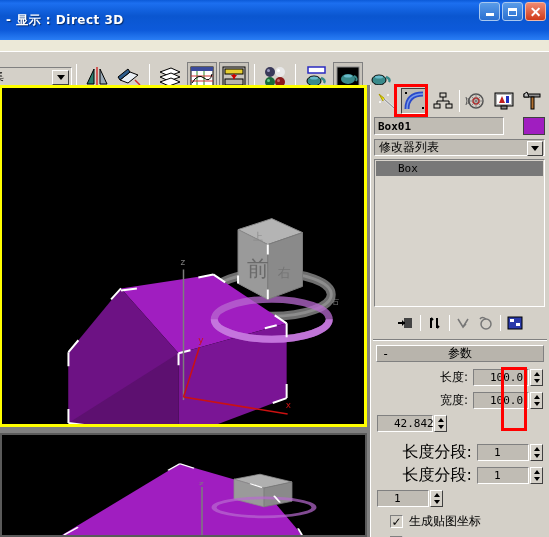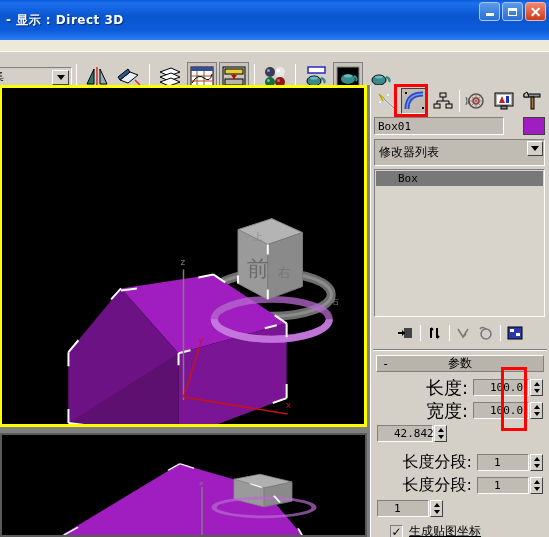--- a/index.html
+++ b/index.html
@@ -122,35 +122,35 @@
     background: #d4d0c8;
     position: relative;
   }
   .cptab.active {
     border: 1px solid #404040;
     border-right-color: #fff; border-bottom-color: #fff;
     background: #c0bcb4;
   }
   .cpsep { width:1px; height:22px; background:#808080; border-right:1px solid #fff; margin:0 2px; }
 
-  .namerow { display: flex; align-items: center; padding: 2px 4px 2px 3px; gap: 19px; }
+  .namerow { display: flex; align-items: center; padding: 2px 4px 2px 3px; gap: 19px; font-weight: bold; }
   .namefield {
     flex: 1; height: 18px;
     background: #c0bcb4;
     border: 1px solid #808080;
     border-right-color: #fff; border-bottom-color: #fff;
     display: flex; align-items: center;
     padding-left: 3px;
     font-family: "DejaVu Sans Mono", monospace;
     font-size: 11px; color: #000;
   }
   .swatch { width: 22px; height: 18px; border: 1px solid #404040; }
 
   .modlist {
-    margin: 2px 4px 0 3px; height: 27px;
+    margin: 2px 4px 0 3px; height: 17px;
     background: #c0bcb4;
     border: 1px solid #808080;
     border-right-color: #fff; border-bottom-color: #fff;
     display: flex; align-items: center; position: relative;
     padding-left: 4px;
     font-size: 12px;
     font-family: "DejaVu Sans", sans-serif;
   }
   .modlist .carrow2 {
     position: absolute; right: 1px; top: 1px;
@@ -195,21 +195,21 @@
     display: flex; align-items: center; justify-content: center;
     position: relative;
     font-size: 12px; font-family:"DejaVu Sans", sans-serif;
   }
   .rollhdr .minus { position: absolute; left: 5px; font-family:"DejaVu Sans Mono",monospace; }
 
   .params { padding: 5px 6px 0 6px; }
   .prow { display: flex; align-items: center; height: 21px; margin-bottom: 2px; }
   .plabel {
     flex: 1; text-align: right; padding-right: 5px;
-    font-size: 18px; font-family: "DejaVu Sans", sans-serif; color: #000;
+    font-size: 12px; font-family: "DejaVu Sans", sans-serif; color: #000;
   }
   .pfield {
     width: 56px; height: 17px;
     background: #c0bcb4;
     border: 1px solid #808080;
     border-right-color: #fff; border-bottom-color: #fff;
     display: flex; align-items: center; padding-left: 16px;
     font-family: "DejaVu Sans Mono", monospace; font-size: 11px; color: #000;
   }
   .spin {
@@ -232,21 +232,21 @@
   .chkrow { display: flex; align-items: center; padding-left: 13px; height: 21px; }
   .chkbox {
     width: 13px; height: 13px; background: #d4d0c8;
     border: 1px solid #808080;
     border-right-color:#fff;border-bottom-color:#fff;
     display:flex;align-items:center;justify-content:center;
     margin-right: 6px;
     font-size: 12px; color:#000; font-family:"DejaVu Sans",sans-serif;
     line-height: 1;
   }
-  .chklabel { font-size: 12px; font-family:"DejaVu Sans", sans-serif;text-decoration:underline; }
+  .chklabel { font-size: 12px; font-family:"DejaVu Sans", sans-serif; }
 
   
   .annot { position: absolute; border: 3px solid #ff0000; pointer-events: none; z-index: 50; }
 </style>
 </head>
 <body>
 
 <div class="titlebar">
   <span class="title-text">- 显示 : Direct 3D</span>
   <div class="win-btns">

